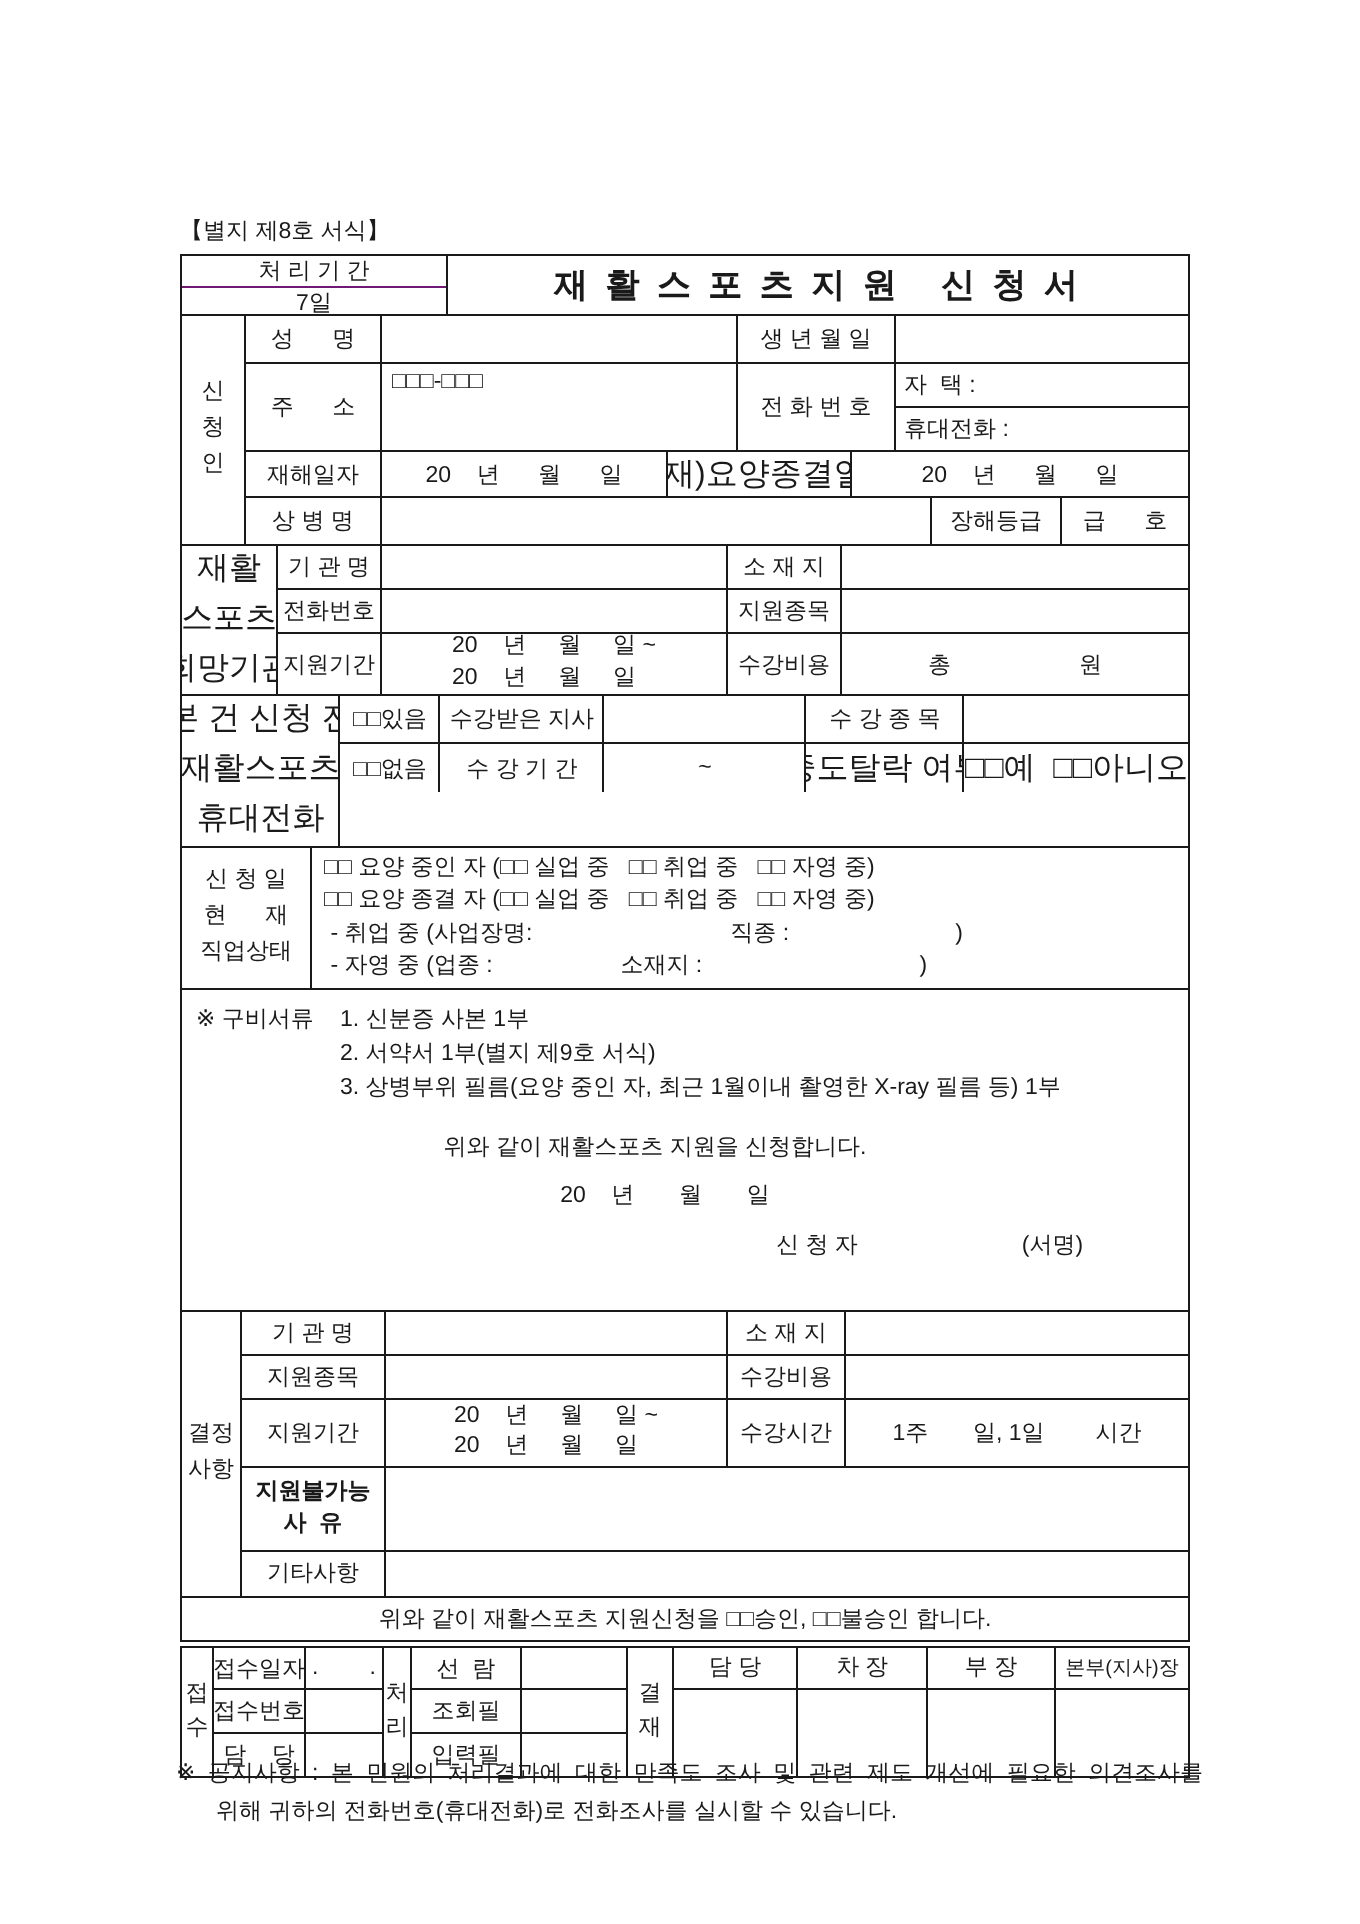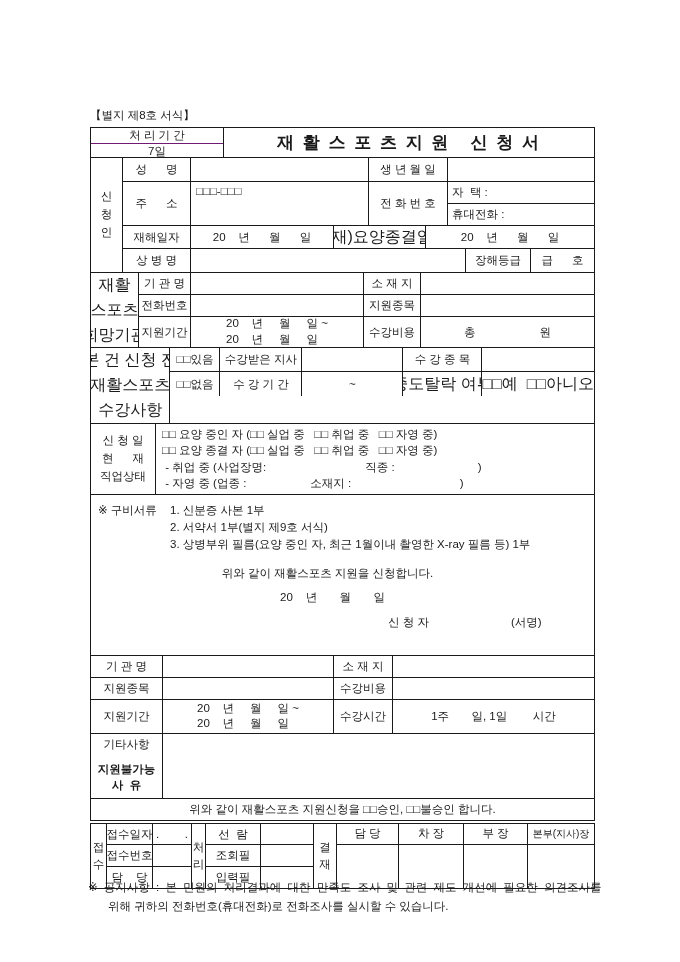--- a/index.html
+++ b/index.html
@@ -156,21 +156,21 @@
 20    년     월     일</div>
           <div class="c" style="width:57px;">수강비용</div>
           <div class="c fx">총                    원</div>
         </div>
       </div>
     </div>
 
     <div class="band">
       <div class="c sec sm" style="width:100px;">본 건 신청 전
 재활스포츠
-수강사항</div>
+휴대전화</div>
       <div class="col">
         <div class="r" style="height:24px;">
           <div class="c" style="width:50px;">□□있음</div>
           <div class="c" style="width:82px;">수강받은 지사</div>
           <div class="c" style="width:101px;"></div>
           <div class="c" style="width:79px;">수 강 종 목</div>
           <div class="c fx"></div>
         </div>
         <div class="r last" style="height:24px;">
           <div class="c" style="width:50px;">□□없음</div>
@@ -207,47 +207,49 @@
         <div class="decl-statement">위와 같이 재활스포츠 지원을 신청합니다.</div>
         <div class="decl-date">20    년       월       일</div>
         <div class="decl-sign">
           <span class="signer">신 청 자</span>
           <span class="note">(서명)</span>
         </div>
       </div>
     </div>
 
     <div class="band">
+      <div class="c sec" style="width:30px;">결정
+사항</div>
       <div class="col">
         <div class="r" style="height:22px;">
           <div class="c" style="width:72px;">기 관 명</div>
           <div class="c" style="width:171px;"></div>
           <div class="c" style="width:59px;">소 재 지</div>
           <div class="c fx"></div>
         </div>
         <div class="r" style="height:22px;">
           <div class="c" style="width:72px;">지원종목</div>
           <div class="c" style="width:171px;"></div>
           <div class="c" style="width:59px;">수강비용</div>
           <div class="c fx"></div>
         </div>
         <div class="r" style="height:34px;">
           <div class="c" style="width:72px;">지원기간</div>
           <div class="c two-line" style="width:171px;">20    년     월     일 ~
 20    년     월     일</div>
           <div class="c" style="width:59px;">수강시간</div>
           <div class="c fx">1주       일, 1일        시간</div>
         </div>
-        <div class="r last" style="height:22px;">
-          <div class="c" style="width:72px;">기타사항</div>
-          <div class="c fx"></div>
-        </div>
         <div class="r" style="height:42px;">
           <div class="c sec bold" style="width:72px; line-height:1.4;">지원불가능
 사  유</div>
+          <div class="c fx"></div>
+        </div>
+        <div class="r last" style="height:22px;">
+          <div class="c" style="width:72px;">기타사항</div>
           <div class="c fx"></div>
         </div>
       </div>
     </div>
 
     <div class="band last">
       <div class="approve-line" style="flex:1;">위와 같이 재활스포츠 지원신청을 □□승인, □□불승인 합니다.</div>
     </div>
 
   </div>

